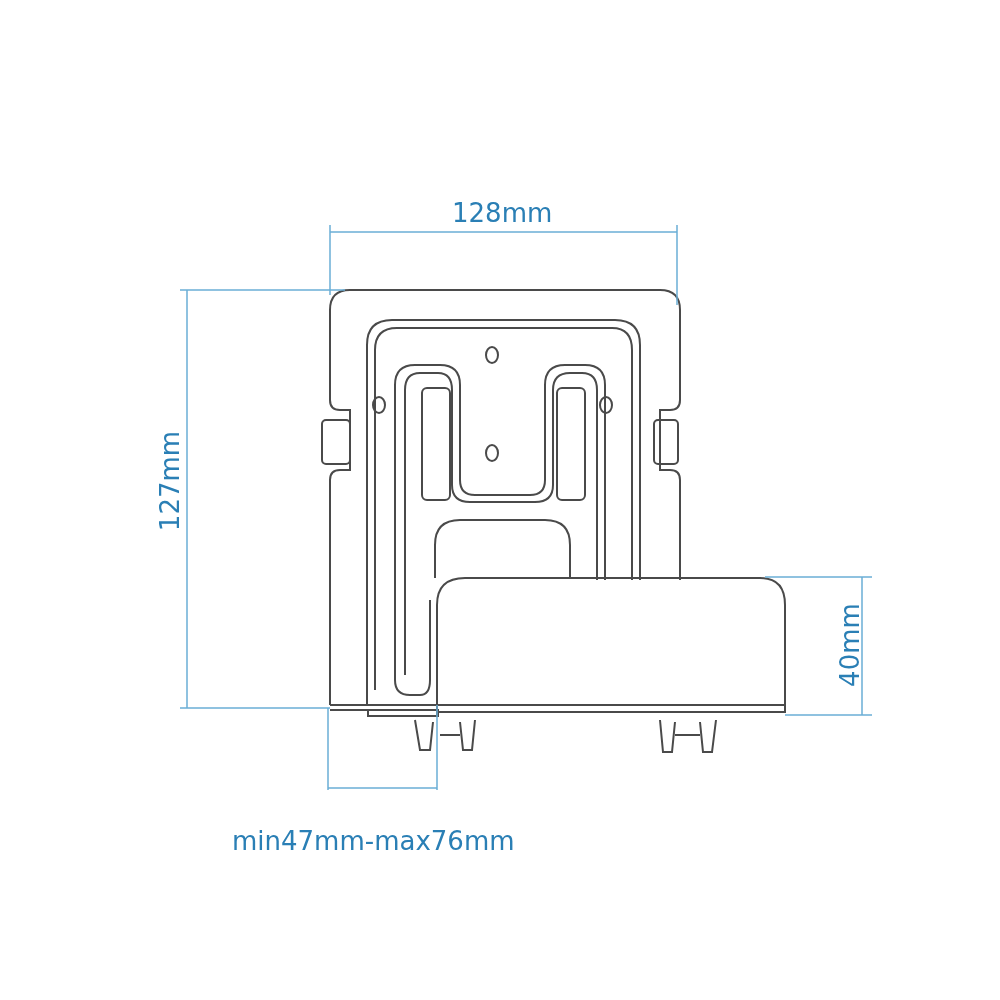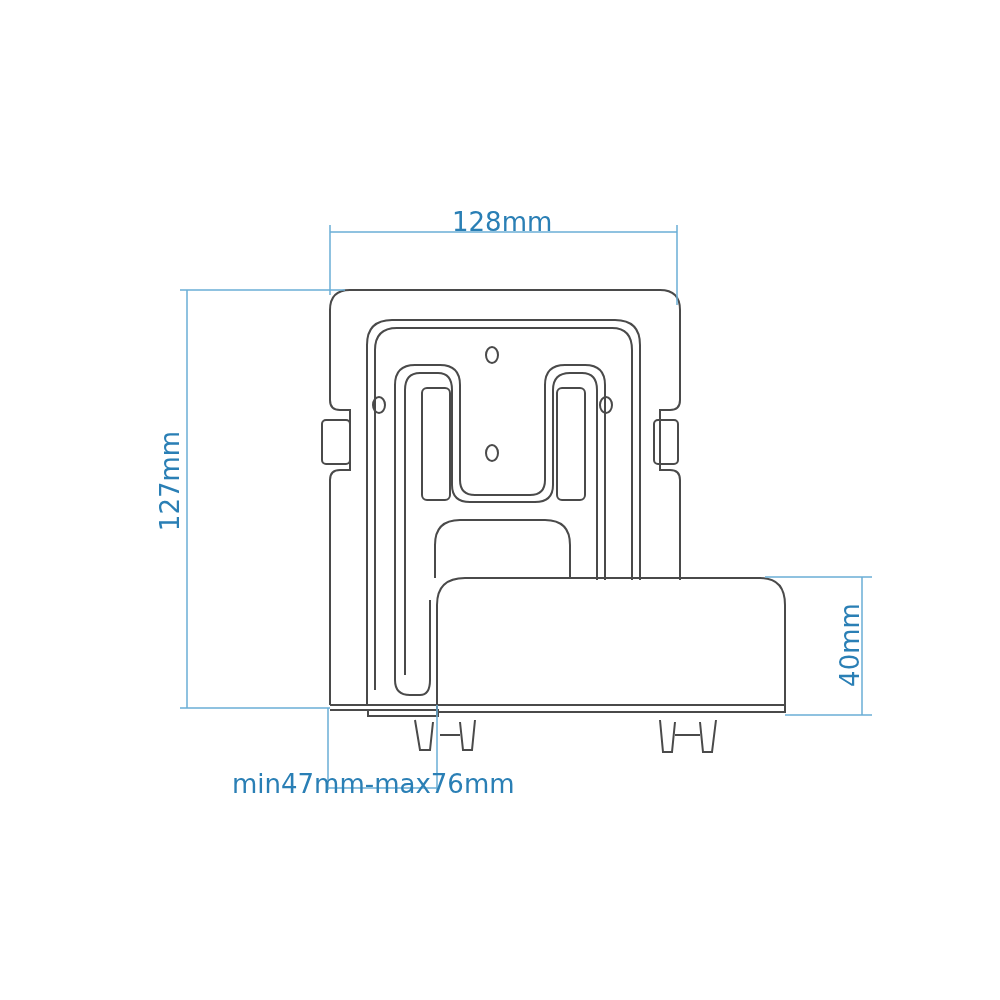--- a/index.html
+++ b/index.html
@@ -60,16 +60,16 @@
     <line x1="862" y1="577" x2="862" y2="715"></line>
     <line x1="765" y1="577" x2="872" y2="577"></line>
     <line x1="785" y1="715" x2="872" y2="715"></line>
 
     <line x1="328" y1="708" x2="328" y2="790"></line>
     <line x1="437" y1="705" x2="437" y2="790"></line>
     <line x1="328" y1="788" x2="437" y2="788"></line>
   </g>
 </svg>
 
-<span class="dim-label" style="left:452px; top:200px;margin-top:9px;">128mm</span>
+<span class="dim-label" style="left:452px; top:200px;">128mm</span>
 <span class="dim-label rot" style="left:120px; top:468px;">127mm</span>
 <span class="dim-label rot" style="left:808px; top:632px;">40mm</span>
-<span class="dim-label" style="left:232px; top:771px;">min47mm-max76mm</span>
+<span class="dim-label" style="left:232px; top:828px;">min47mm-max76mm</span>
 
 </body></html>

